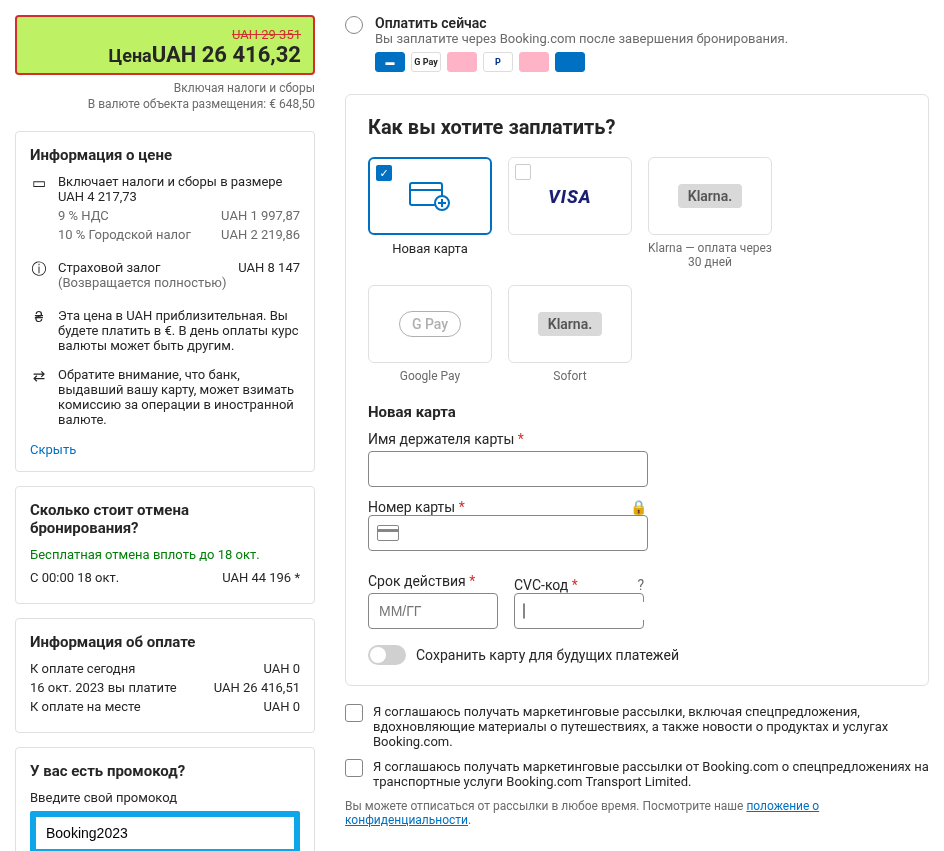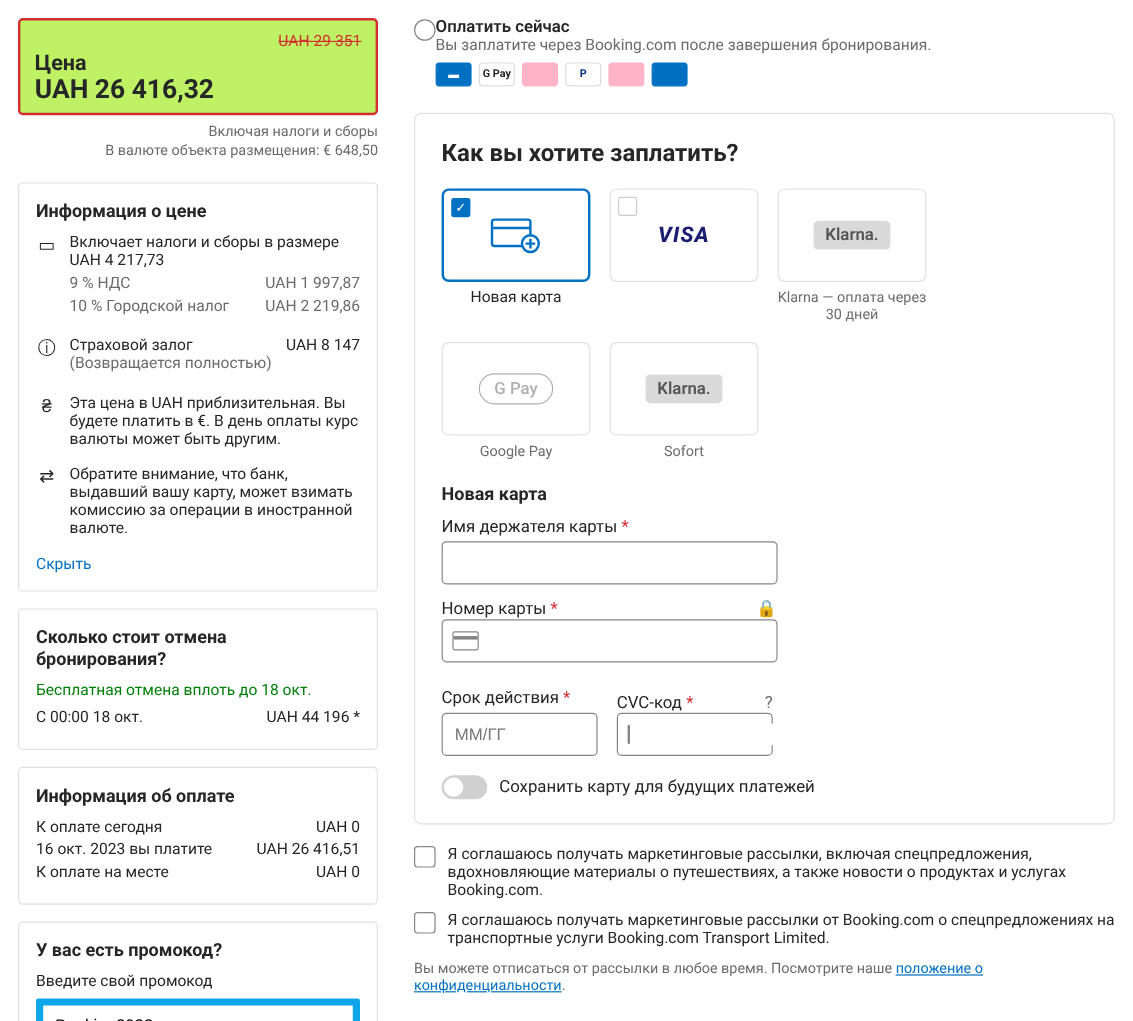--- a/index.html
+++ b/index.html
@@ -31,21 +31,20 @@
   .price-head .old {
     text-align: right;
     color: #d32f2f;
     font-size: 13px;
     text-decoration: line-through;
   }
   .price-line {
     display: flex;
     justify-content: flex-end;
     align-items: baseline;
-    flex-direction: column;
   }
   .price-line .label {
     font-size: 18px;
     font-weight: 700;
   }
   .price-line .amount {
     font-size: 22px;
     font-weight: 700;
   }
   .sub-note {
@@ -90,21 +89,21 @@
   .green { color: #008009; font-size: 13px; }
   .promo-input {
     width: 100%;
     border: 6px solid #0ea5e9;
     padding: 8px 10px;
     font-size: 14px;
     border-radius: 2px;
     margin: 6px 0 10px;
   }
   
-  .radio-row { display:flex; align-items:flex-start; gap:0; margin-bottom:6px;}
+  .radio-row { display:flex; align-items:flex-start; gap:12px; margin-bottom:6px;}
   .radio {
     width:18px;height:18px;border:1.5px solid #868686;border-radius:50%;flex-shrink:0;margin-top:1px;
   }
   .pay-desc { color:#6b6b6b; font-size: 13px;}
   .pay-icons { display:flex; gap:6px; margin-top:6px;}
   .pi { width:30px;height:20px;border-radius:3px;display:flex;align-items:center;justify-content:center;font-size:9px;font-weight:700;border:1px solid #ddd;}
   .big-hdr { font-size:20px; font-weight:700; margin: 0 0 18px;}
   .methods { display:flex; gap:16px; flex-wrap: wrap; margin-bottom: 20px;}
   .method {
     width: 124px;

